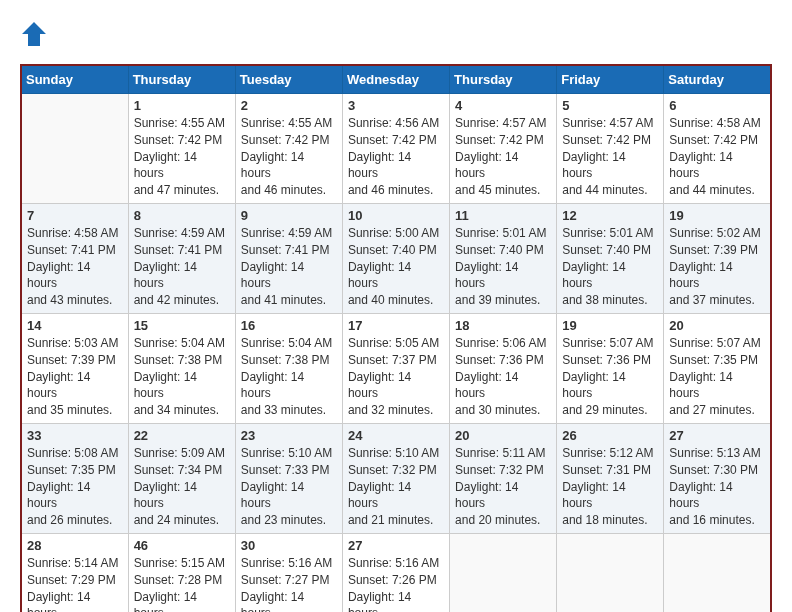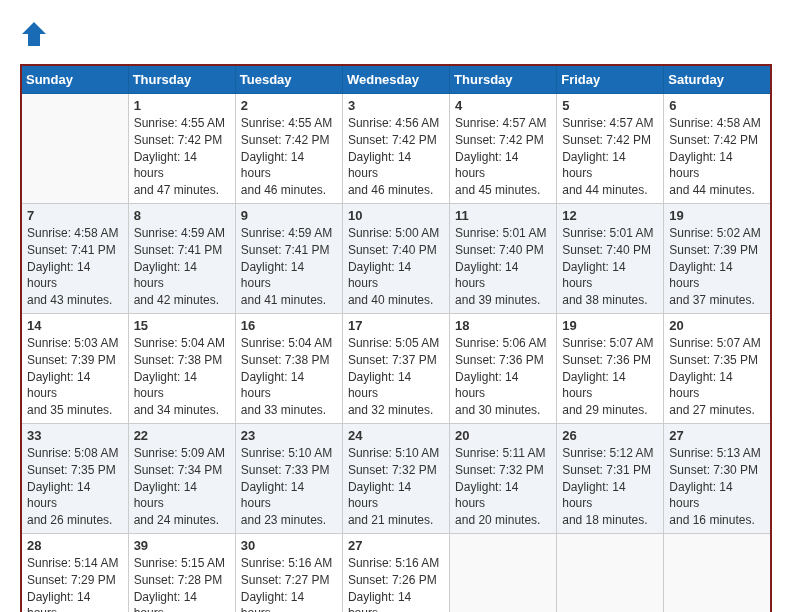--- a/index.html
+++ b/index.html
@@ -250,21 +250,21 @@
           <span class="day-number">27</span>
           <div class="day-info">Sunrise: 5:13 AM<br>Sunset: 7:30 PM<br>Daylight: 14 hours<br>and 16 minutes.</div>
         </td>
       </tr>
       <tr>
         <td>
           <span class="day-number">28</span>
           <div class="day-info">Sunrise: 5:14 AM<br>Sunset: 7:29 PM<br>Daylight: 14 hours<br>and 15 minutes.</div>
         </td>
         <td>
-          <span class="day-number">39</span>
+          <span class="day-number">46</span>
           <div class="day-info">Sunrise: 5:15 AM<br>Sunset: 7:28 PM<br>Daylight: 14 hours<br>and 13 minutes.</div>
         </td>
         <td>
           <span class="day-number">30</span>
           <div class="day-info">Sunrise: 5:16 AM<br>Sunset: 7:27 PM<br>Daylight: 14 hours<br>and 11 minutes.</div>
         </td>
         <td>
           <span class="day-number">27</span>
           <div class="day-info">Sunrise: 5:16 AM<br>Sunset: 7:26 PM<br>Daylight: 14 hours<br>and 9 minutes.</div>
         </td>

